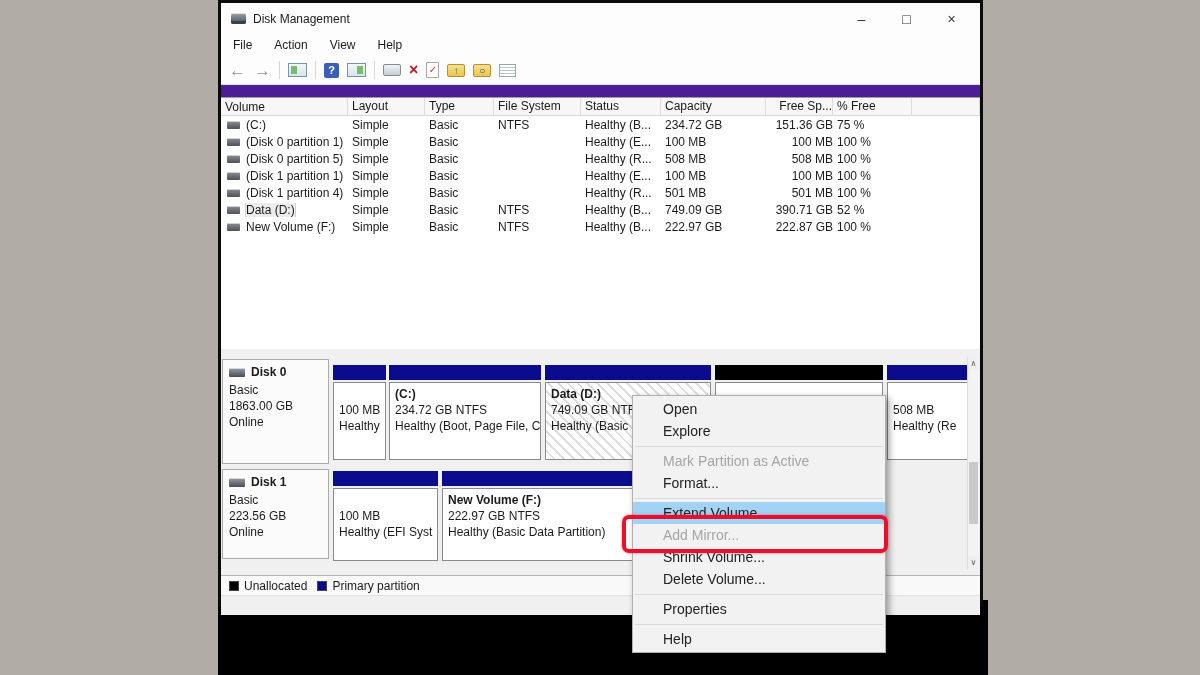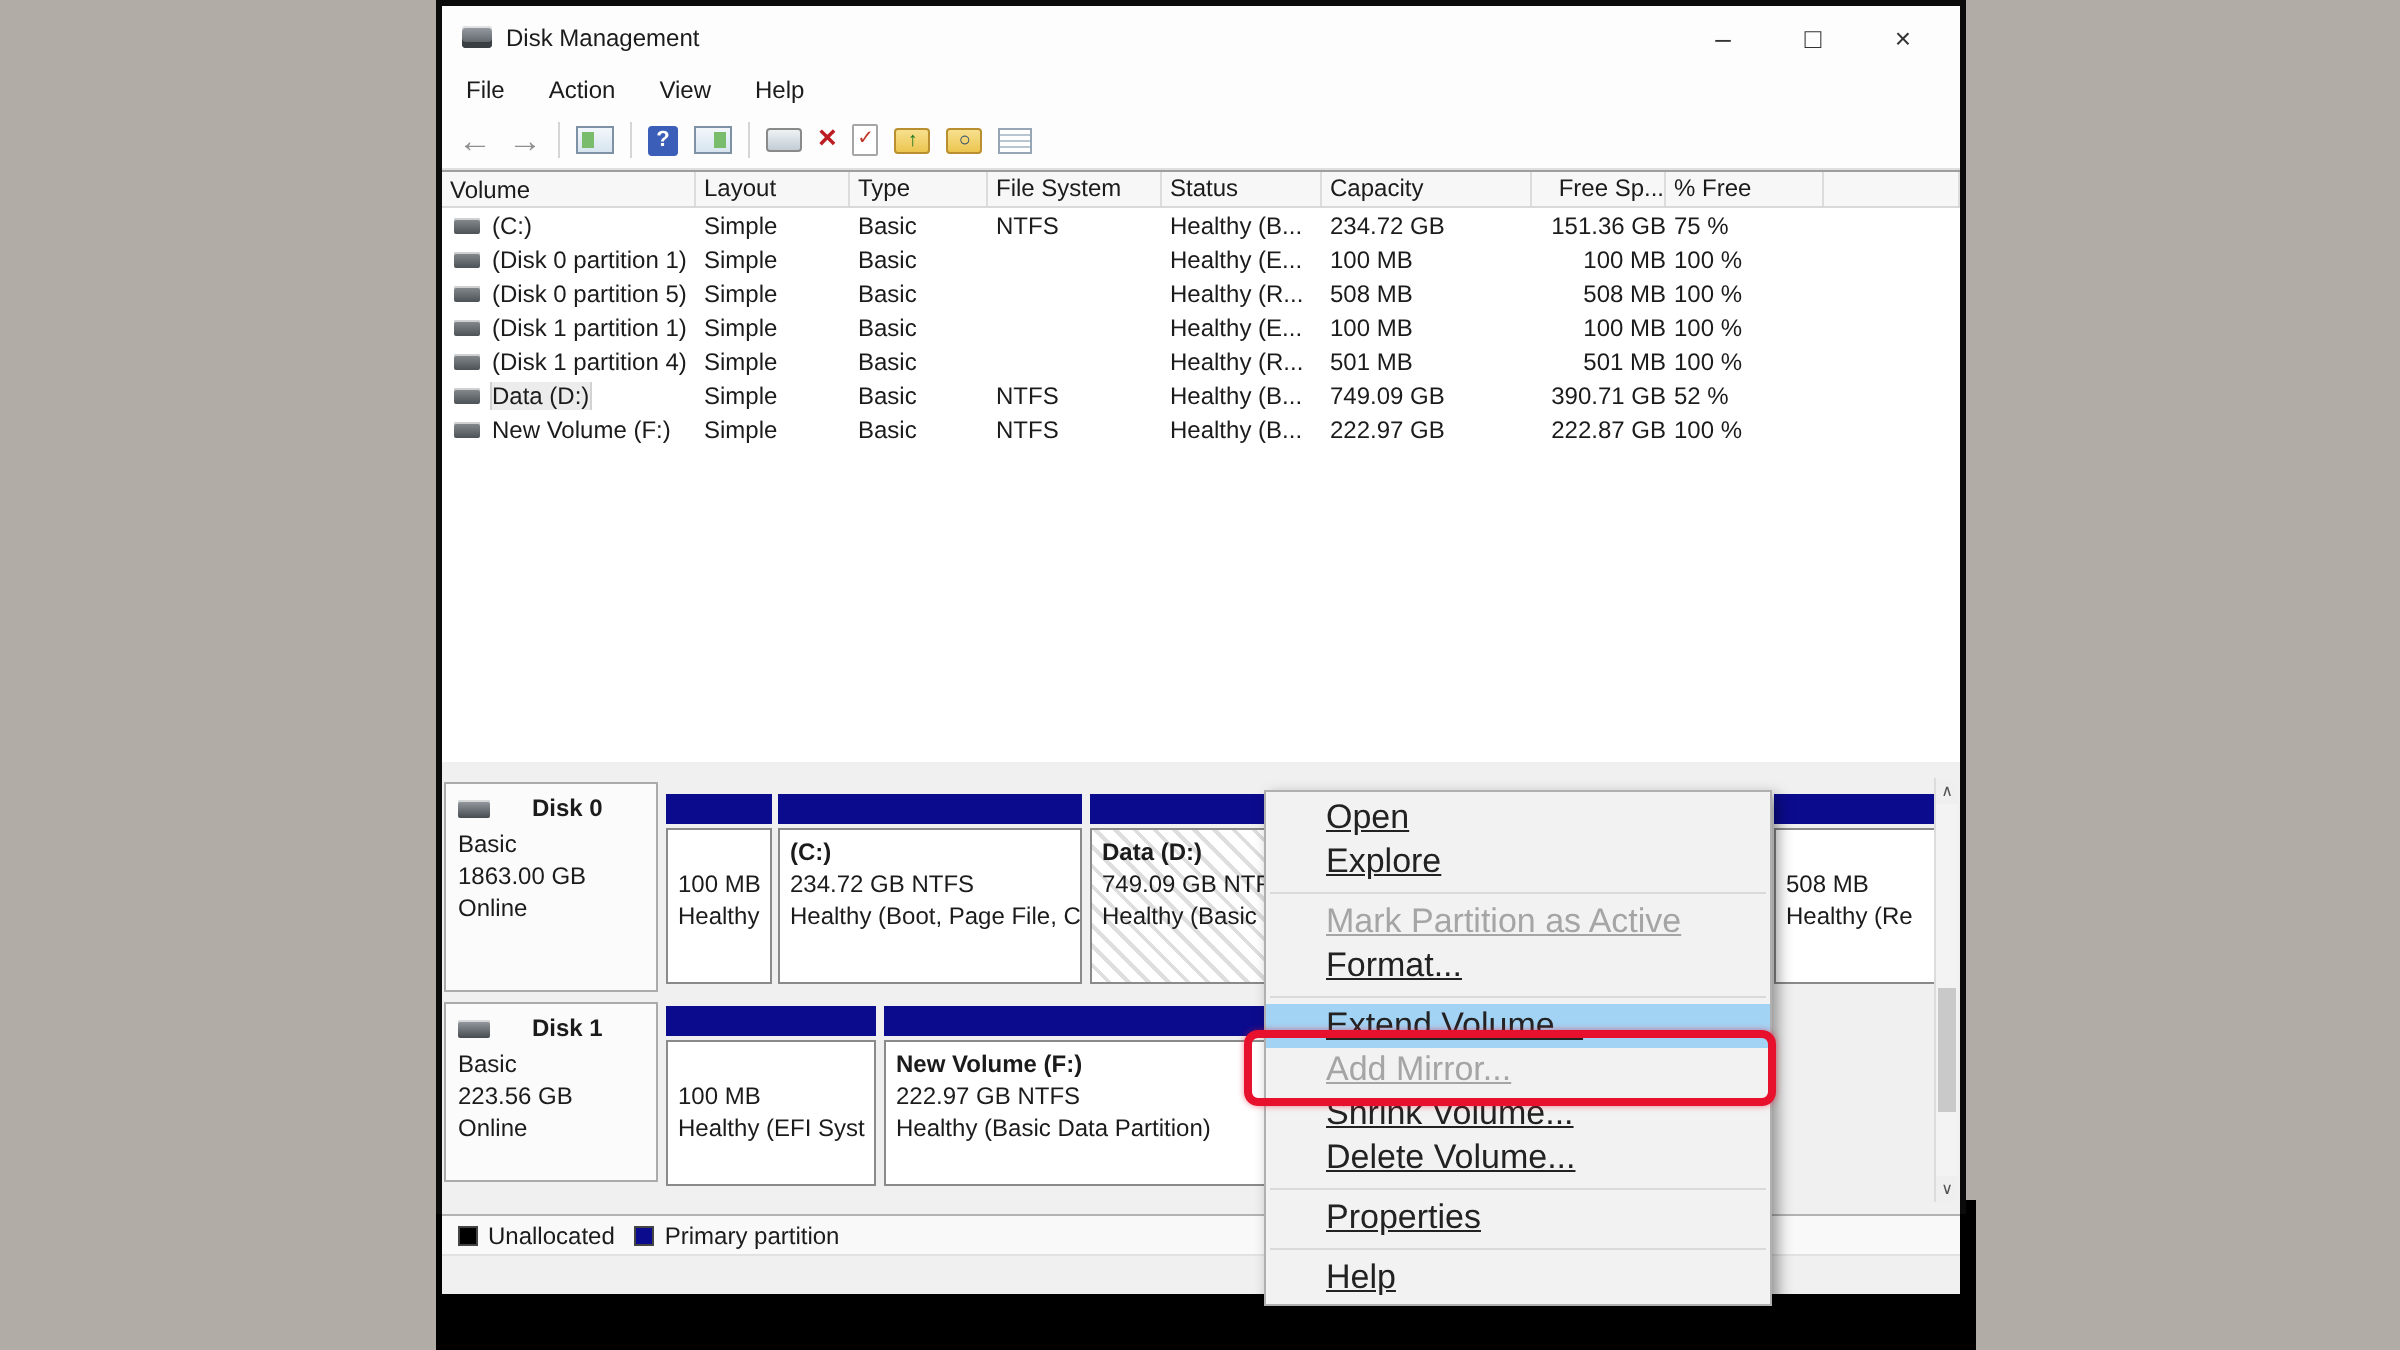--- a/index.html
+++ b/index.html
@@ -29,56 +29,56 @@
   .winico.right::before { left:auto; right:2px; }
   .helpico { width:15px; height:15px; background:#3b5fb8; color:#fff; font-size:11px; font-weight:bold; display:flex; align-items:center; justify-content:center; border-radius:2px; }
   .popico { width:18px; height:12px; border:1px solid #8a8a8a; background:linear-gradient(#eef2f4,#c3cdd4); border-radius:2px; }
   .xico { color:#bd1e24; font-size:16px; font-weight:bold; line-height:1; }
   .docico { width:13px; height:16px; background:#fff; border:1px solid #a6a6a6; color:#c0392b; font-size:10px; line-height:14px; text-align:center; border-radius:1px; }
   .folderico { width:18px; height:13px; background:linear-gradient(#f7e08e,#ecc550); border:1px solid #b98f2f; border-radius:2px; color:#1f7a1f; font-size:10px; font-weight:bold; text-align:center; line-height:12px; }
   .folderico.find { color:#2b4a6f; }
   .listico { width:17px; height:13px; border:1px solid #97a6b4; background:repeating-linear-gradient(#ffffff 0 2px,#b8c6d2 2px 3px); }
 
   
-  .upper-pane { height:296px; background:#fff; border-top:1px solid #9e9e9e; overflow:hidden; }
+  .upper-pane { height:252px; background:#fff; border-top:1px solid #9e9e9e; overflow:hidden;margin-top:12px; }
   .thead { display:flex; height:18px; background:#f7f7f7; border-bottom:1px solid #d9d9d9; font-size:12px; color:#1b1b1b; }
   .th { padding:1px 0 0 4px; border-right:1px solid #dcdcdc; white-space:nowrap; overflow:hidden; }
   .trow { display:flex; height:17px; font-size:12px; color:#1b1b1b; align-items:center; }
   .c { padding-left:4px; white-space:nowrap; overflow:hidden; }
   .c0 { width:127px; display:flex; align-items:center; }
   .c1 { width:77px; } .c2 { width:69px; } .c3 { width:87px; } .c4 { width:80px; }
   .c5 { width:105px; } .c6 { width:67px;text-align:right; } .c7 { width:79px; } .c8 { flex:1; }
   .drive-ico { flex:0 0 13px; width:13px; height:8px; margin:0 6px 0 2px; border-radius:1px; background:linear-gradient(#8a8f94,#4d5256); box-shadow:inset 0 1px 0 rgba(255,255,255,.6); }
   .sel-label { background:#ececec; outline:1px solid #d2d2d2; }
 
   
   .disk-pane { position:relative; height:226px; background:#f0f0f0; }
   .disk-info { position:absolute; left:1px; width:107px; background:#fbfbfb; border:1px solid #ababab; padding:4px 6px; font-size:12px; color:#1b1b1b; line-height:16px; }
-  .disk-info .dname { display:flex; align-items:center; gap:21px; font-weight:bold; margin-bottom:2px; }
+  .disk-info .dname { display:flex; align-items:center; gap:6px; font-weight:bold; margin-bottom:2px; }
   .disk-ico { width:16px; height:9px; border-radius:1px; background:linear-gradient(#9aa0a6,#474c51); box-shadow:inset 0 1px 0 rgba(255,255,255,.6); }
   .part { position:absolute; }
   .pbar { height:15px; background:#0b0b8e; margin-bottom:2px; }
   .pbar.unalloc { background:#000; }
   .pbody { background:#fff; border:1px solid #8a8a8a; padding:3px 5px; font-size:12px; line-height:16px; color:#1b1b1b; overflow:hidden; white-space:nowrap; }
   .pbody .pl { min-height:16px; }
   .pbody .pname { font-weight:bold; }
   .pbody.hatch { background:repeating-linear-gradient(45deg,#ffffff 0 5px,#dedede 5px 7px); }
   .vscroll { position:absolute; left:746px; top:8px; width:12px; height:212px; background:#f3f3f3; border-left:1px solid #dcdcdc; font-size:8px; color:#555; text-align:center; }
   .vs-up { position:absolute; top:0; left:0; right:0; height:13px; line-height:13px; background:#efefef; }
   .vs-dn { position:absolute; bottom:0; left:0; right:0; height:13px; line-height:13px; background:#efefef; }
   .vs-thumb { position:absolute; left:1px; right:1px; top:105px; height:62px; background:#c9c9c9; }
 
   .legendbar { height:20px; background:#f9f9f9; border-top:1px solid #b3b3b3; display:flex; align-items:center; gap:10px; padding-left:8px; font-size:12px; color:#1b1b1b; }
   .leg-item { display:flex; align-items:center; gap:5px; }
   .swatch { width:10px; height:10px; border:1px solid #444; }
   .statusbar { height:20px; background:#f0f0f0; border-top:1px solid #e2e2e2; }
 
   
   .ctx { position:absolute; left:632px; top:395px; width:254px; background:#f2f2f2; border:1px solid #b0b0b0; box-shadow:3px 3px 7px rgba(0,0,0,.4); padding:2px 0; z-index:40; }
-  .mi { height:22px; line-height:22px; padding-left:30px; font-size:17px; color:#222; white-space:nowrap;text-decoration:underline; }
+  .mi { height:22px; line-height:22px; padding-left:30px; font-size:14px; color:#222; white-space:nowrap; }
   .mi.disabled { color:#a5a5a5; }
   .mi.hl { background:#a3d3f4; }
   .msep { height:1px; background:#dadada; margin:4px 2px 3px 2px; }
 
   
   .redbox { position:absolute; left:622px; top:515px; width:266px; height:38px; border:4px solid #e8112d; border-radius:7px; z-index:50; box-shadow:0 0 3px rgba(232,17,45,.5); }
 </style>
 </head>
 <body>
 

